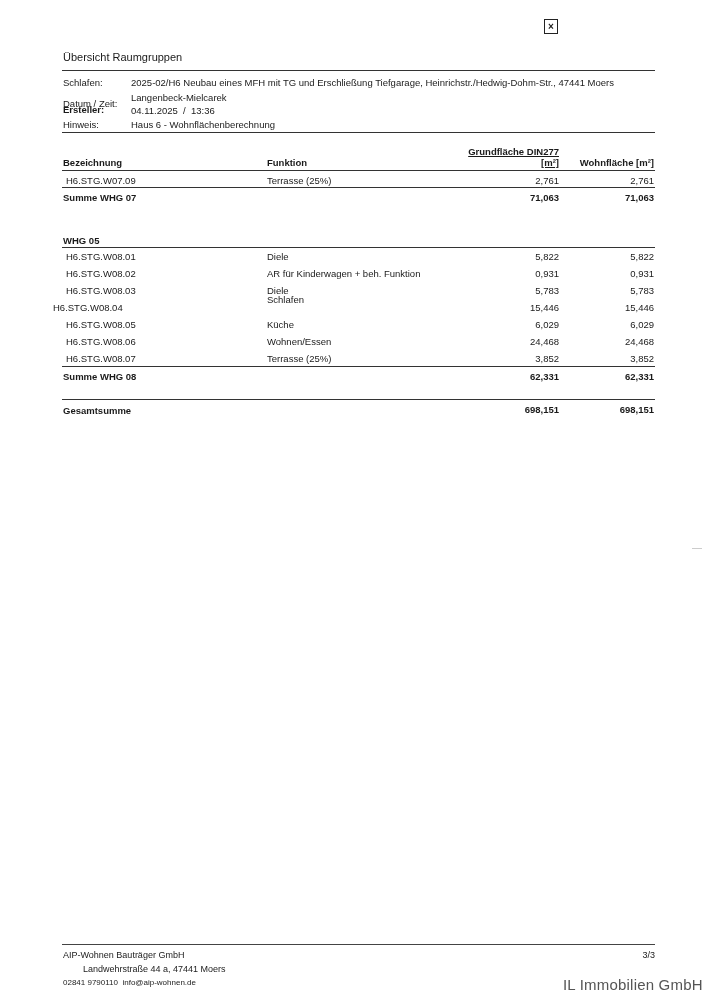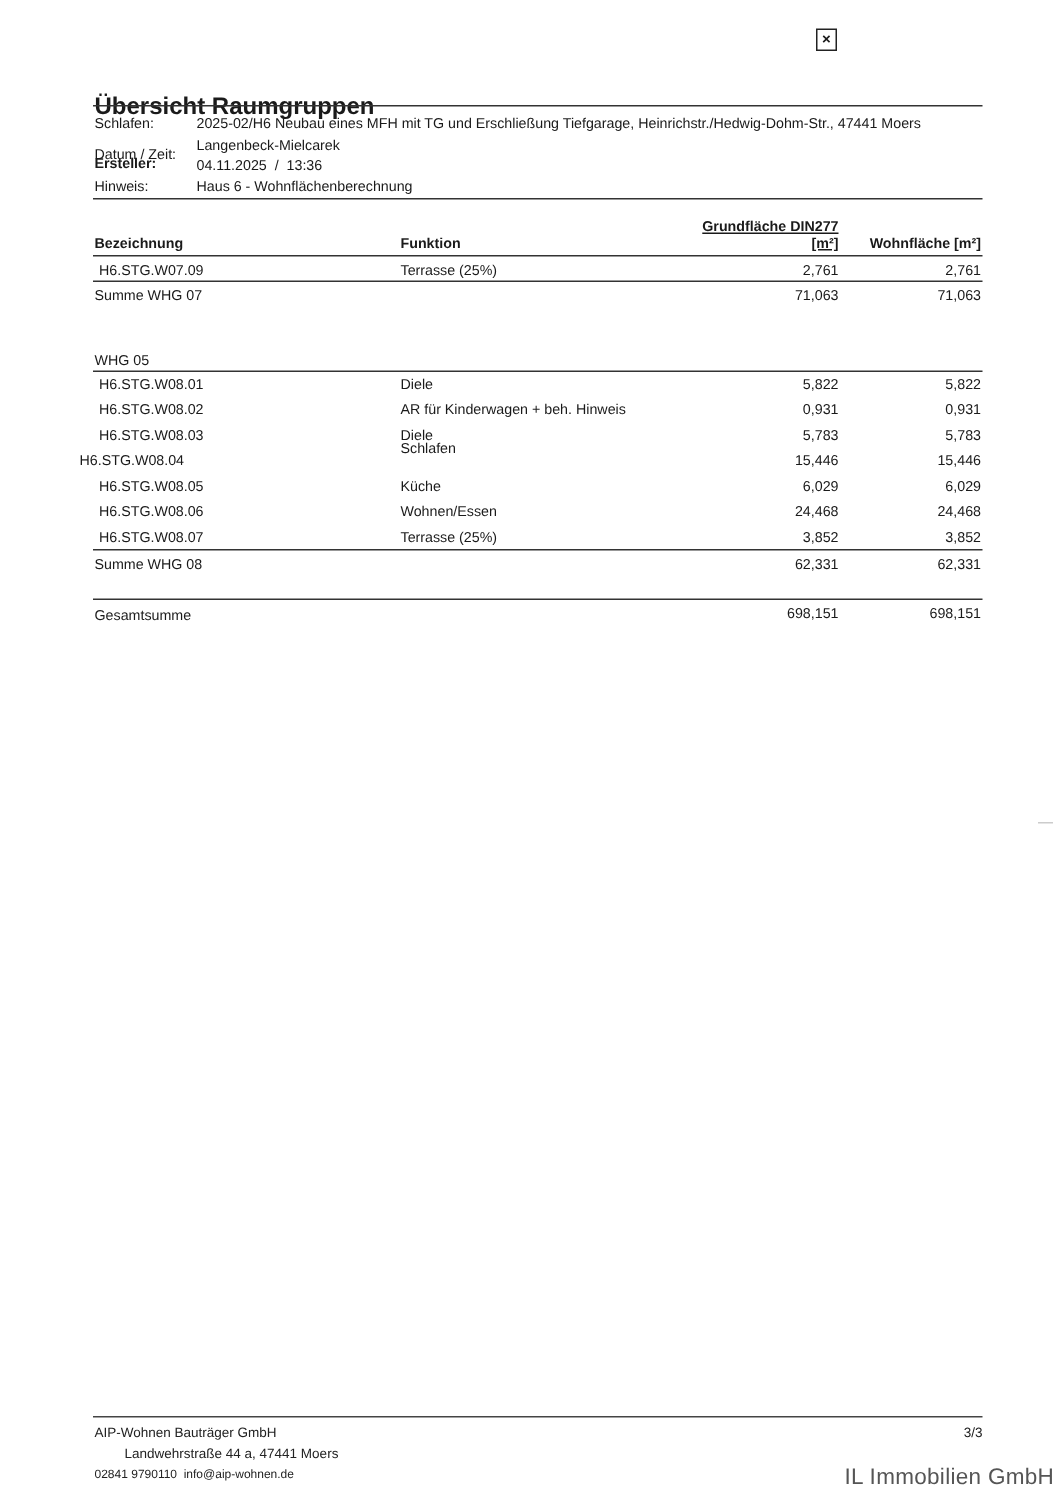--- a/index.html
+++ b/index.html
@@ -1,31 +1,31 @@
 <!DOCTYPE html>
 <html><head>
 <meta charset="utf-8">
 <style>
   html, body { margin: 0; padding: 0; background: #ffffff; }
   body { width: 707px; height: 1000px; position: relative; overflow: hidden;
          font-family: "Liberation Sans", sans-serif; color: #1a1a1a; }
   .abs { position: absolute; }
   .close-box { left: 544px; top: 19px; width: 12px; height: 13px; border: 1px solid #222;
                font-size: 10px; font-weight: bold; line-height: 13px; text-align: center; cursor: pointer; }
-  .title { left: 63px; top: 51px; font-size: 16px; font-weight: bold; margin-top: 12px; }
+  .title { left: 63px; top: 51px; font-size: 11px; font-weight: normal; }
   .rule { position: absolute; left: 62px; width: 593px; height: 0; border-top: 1.2px solid #333; }
   .rule.thin { border-top: 1px solid #444; }
   .meta-label { left: 63px; font-size: 9.5px; }
   .meta-val { left: 131px; font-size: 9.5px; }
   .th { font-size: 9.5px; font-weight: bold; }
   .td { font-size: 9.5px; }
   .num { text-align: right; width: 120px; }
   .col-grund { left: 439px; }
   .col-wohn { left: 534px; text-align: right; }
-  .bold { font-weight: normal; }
+  .bold { font-weight: bold; }
   .footer { left: 63px; font-size: 9px; color: #222; }
   .footer-small { font-size: 8px; }
   .page-num { left: 640px; top: 950px; font-size: 9px; width: 15px; text-align: right; }
   .watermark { left: 563px; top: 976px; font-size: 15px; color: #555; letter-spacing: 0.2px; }
   .speck { left: 692px; top: 548px; width: 10px; height: 1px; background: #ccc; }
 </style>
 </head>
 <body>
 
 <div class="abs close-box"><span>×</span></div>
@@ -71,21 +71,21 @@
 
 <div id="whg08-rows">
     <div>
       <div class="abs td" style="left:66px;top:251px;">H6.STG.W08.01</div>
       <div class="abs td" style="left:267px;top:251px;">Diele</div>
       <div class="abs td num col-grund" style="top:251px;">5,822</div>
       <div class="abs td num col-wohn" style="top:251px;">5,822</div>
     </div>
     <div>
       <div class="abs td" style="left:66px;top:268px;">H6.STG.W08.02</div>
-      <div class="abs td" style="left:267px;top:268px;">AR für Kinderwagen + beh. Hinweis</div>
+      <div class="abs td" style="left:267px;top:268px;">AR für Kinderwagen + beh. Funktion</div>
       <div class="abs td num col-grund" style="top:268px;">0,931</div>
       <div class="abs td num col-wohn" style="top:268px;">0,931</div>
     </div>
     <div>
       <div class="abs td" style="left:66px;top:285px;">H6.STG.W08.03</div>
       <div class="abs td" style="left:267px;top:285px;">Diele</div>
       <div class="abs td num col-grund" style="top:285px;">5,783</div>
       <div class="abs td num col-wohn" style="top:285px;">5,783</div>
     </div>
     <div>

